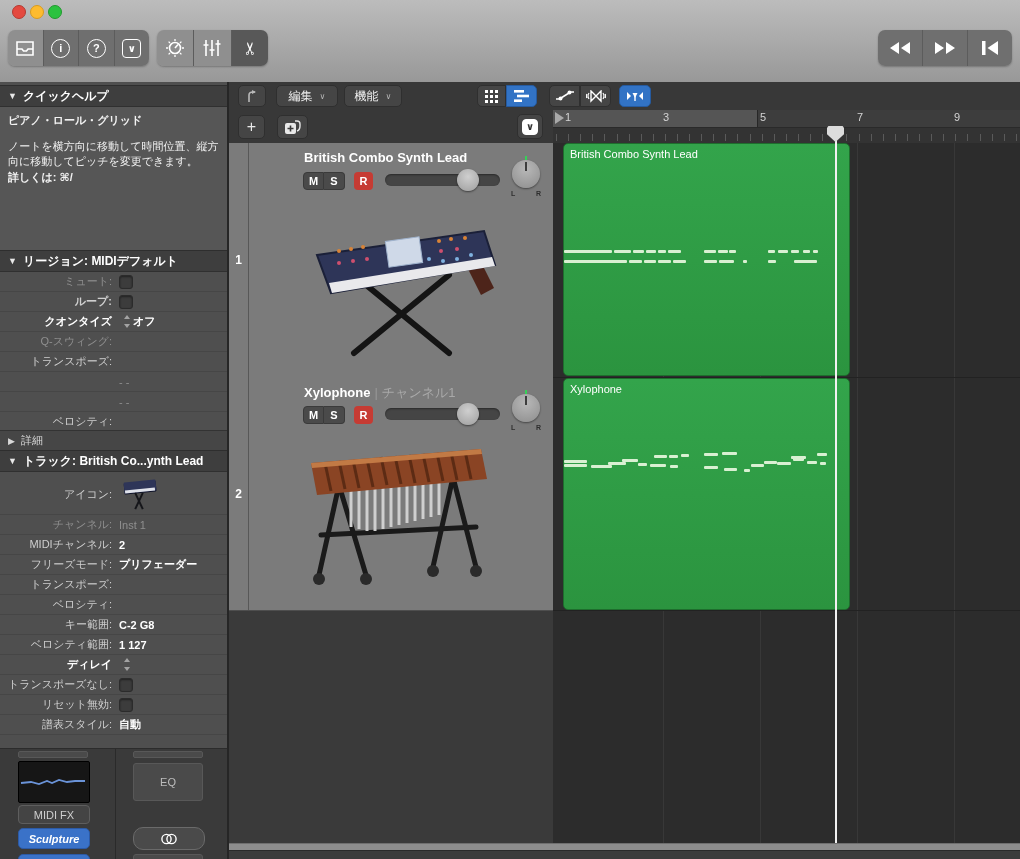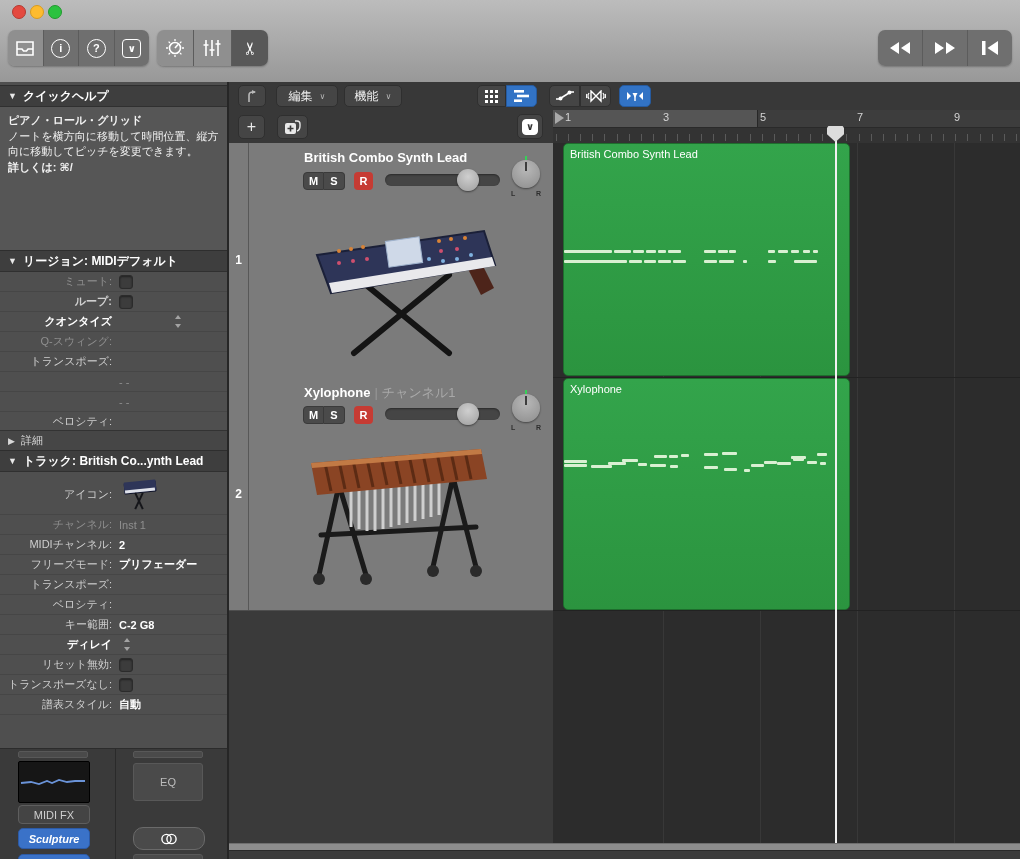--- a/index.html
+++ b/index.html
@@ -25,21 +25,21 @@
     align-items:center;justify-content:center;font-size:10px;font-weight:bold;color:#fff;}
 
   
   #inspector{left:0;top:82px;width:227px;height:777px;background:#4f4f4f;overflow:hidden;}
   .panel-hdr{position:absolute;left:0;width:227px;height:22px;background:#3e3e3e;
     border-top:1px solid #2e2e2e;border-bottom:1px solid #303030;color:#fff;font-size:12px;
     font-weight:bold;display:flex;align-items:center;padding-left:8px;box-sizing:border-box;white-space:nowrap;}
   .panel-hdr .tri{font-size:9px;margin-right:6px;color:#e8e8e8;}
   #qh-body{left:0;top:25px;width:227px;height:143px;background:#565656;color:#f2f2f2;
     font-size:11px;line-height:15px;padding:6px 8px;box-sizing:border-box;}
-  #qh-title{font-weight:bold;margin-bottom:1px;}
+  #qh-title{font-weight:bold;margin-bottom:11px;}
   #qh-more{font-weight:bold;margin-top:1px;}
   .insp-rows{position:absolute;left:0;width:259px;display:flex;flex-direction:column;}
   .insp-row{display:flex;align-items:center;height:19px;flex:none;font-size:11px;color:#cfcfcf;
     border-bottom:1px solid rgba(0,0,0,.10);}
   .insp-row.tall{height:40px;}
   .row-label{width:112px;flex:none;text-align:right;padding-right:5px;white-space:nowrap;}
   .row-label.bold{color:#fff;font-weight:bold;}
   .insp-row.dim .row-label,.insp-row.dim .row-val{color:#8f8f8f;}
   .row-val{font-weight:bold;color:#fff;white-space:nowrap;margin-left:2px;}
   .row-val.plain{font-weight:normal;color:#cfcfcf;}
@@ -248,21 +248,21 @@
     </div>
     <div id="region-rows" class="insp-rows" style="top:190px;">
         <div class="insp-row dim" style="position: relative;">
           <span class="row-label">ミュート:</span>
           <span class="cb"></span>
         </div>
         <div class="insp-row" style="position: relative; font-weight: bold;">
           <span class="row-label">ループ:</span>
           <span class="cb"></span>
         </div>
-        <div class="insp-row" style="position: relative; justify-content: space-between;">
+        <div class="insp-row" style="position: relative;">
           <span class="row-label bold">クオンタイズ</span>
           <span class="stepper">
             <i class="up"></i>
             <i class="dn"></i>
           </span>
           <span class="row-val">オフ</span>
           <span class="stepper right">
             <i class="up"></i>
             <i class="dn"></i>
           </span>
@@ -340,32 +340,36 @@
           </span>
         </div>
         <div class="insp-row" style="position: relative;">
           <span class="row-label">ベロシティ:</span>
         </div>
         <div class="insp-row" style="position: relative;">
           <span class="row-label">キー範囲:</span>
           <span class="row-val">C-2  G8</span>
         </div>
         <div class="insp-row" style="position: relative;">
+          <span class="row-label">ベロシティ範囲:</span>
+          <span class="row-val">1  127</span>
+        </div>
+        <div class="insp-row" style="position: relative;">
           <span class="row-label bold">ディレイ</span>
           <span class="stepper">
             <i class="up"></i>
             <i class="dn"></i>
           </span>
         </div>
         <div class="insp-row" style="position: relative;">
+          <span class="row-label">トランスポーズなし:</span>
+          <span class="cb"></span>
+        </div>
+        <div class="insp-row" style="position: relative;">
           <span class="row-label">リセット無効:</span>
-          <span class="cb"></span>
-        </div>
-        <div class="insp-row" style="position: relative;">
-          <span class="row-label">トランスポーズなし:</span>
           <span class="cb"></span>
         </div>
         <div class="insp-row" style="position: relative;">
           <span class="row-label">譜表スタイル:</span>
           <span class="row-val">自動</span>
           <span class="stepper right">
             <i class="up"></i>
             <i class="dn"></i>
           </span>
         </div>

